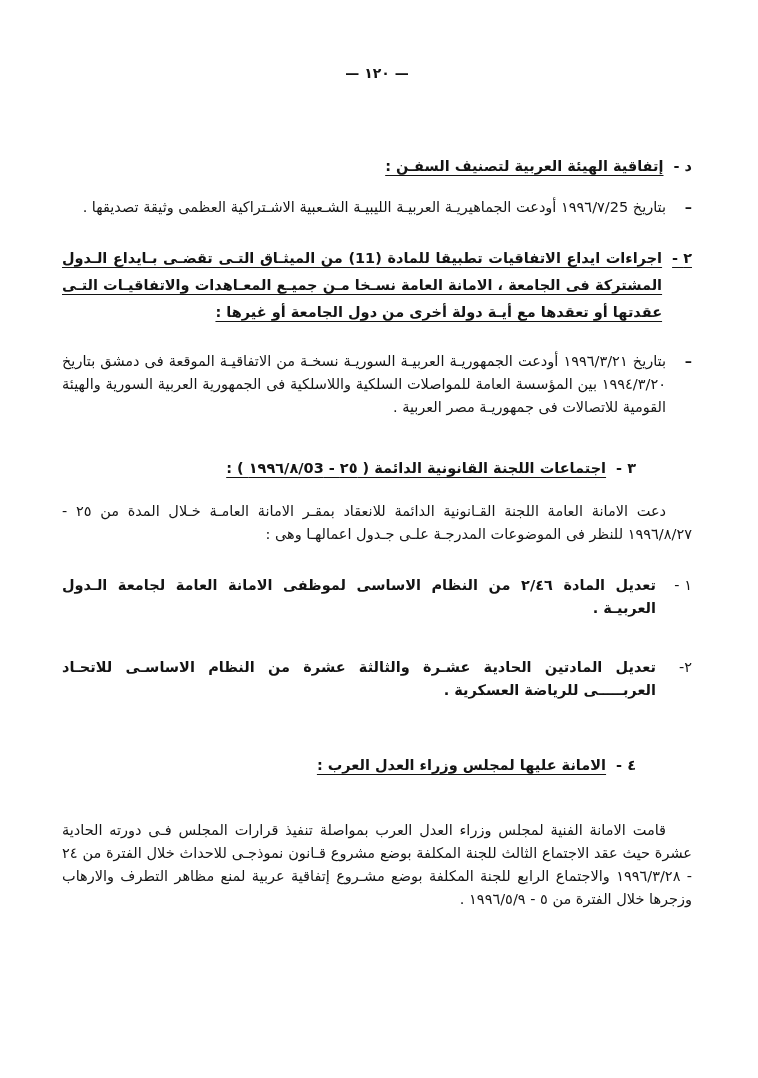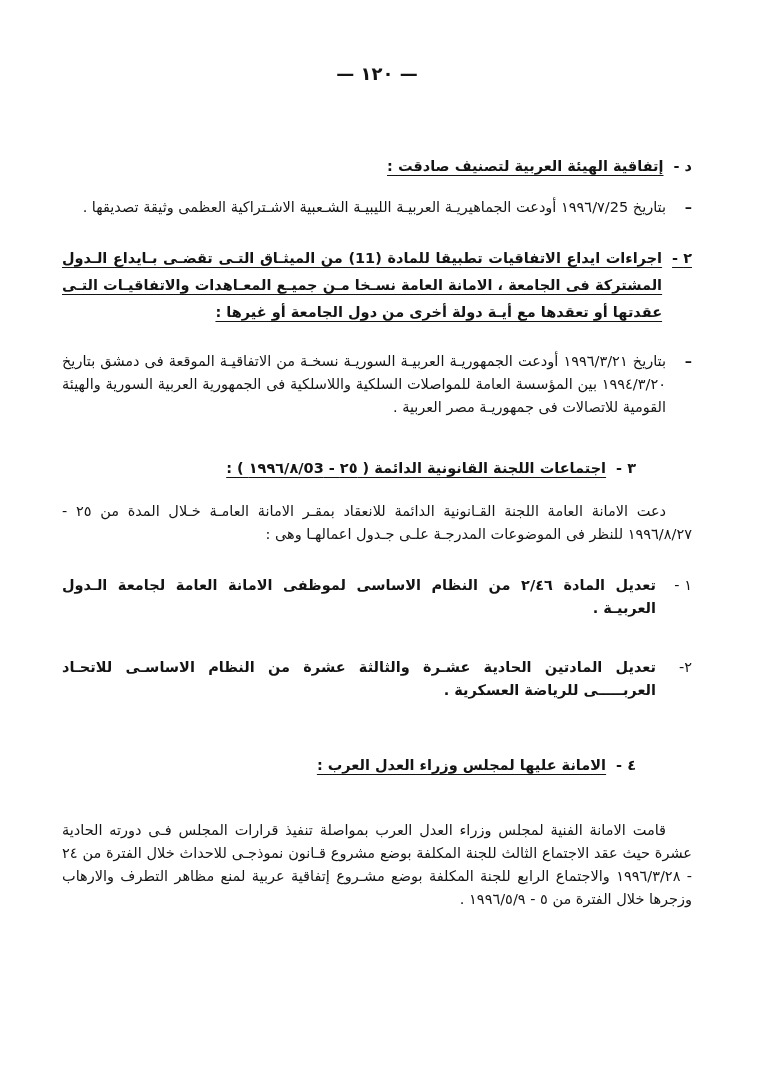--- a/index.html
+++ b/index.html
@@ -17,21 +17,21 @@
     padding: 62px 66px 0 62px;
     direction: rtl;
     font-family: "DejaVu Sans", sans-serif;
     color: #141414;
     font-size: 14.5px;
     line-height: 23px;
     overflow: hidden;
   }
   .page-number {
     text-align: center;
-    font-size: 18px;
+    font-size: 14px;
     font-weight: bold;
     letter-spacing: 1px;
     margin-bottom: 0;
   }
   section { display: block; }
   .row {
     display: flex;
     align-items: flex-start;
   }
   .sec-label {
@@ -90,21 +90,21 @@
 </head>
 <body>
 
 <div class="page">
 
   <div class="page-number">—  ١٢٠  —</div>
 
   <section id="sec-d">
     <div class="row heading-row">
       <span class="sec-label">د -</span>
-      <span class="sec-heading u">إتفاقية الهيئة العربية لتصنيف صادقت :</span>
+      <span class="sec-heading u">إتفاقية الهيئة العربية لتصنيف السفـن :</span>
     </div>
     <div class="bullet-row">
       <span class="bullet-dash">–</span>
       <div class="bullet-text">بتاريخ ١٩٩٦/٧/25 أودعت الجماهيريـة العربيـة الليبيـة الشـعبية الاشـتراكية العظمى وثيقة تصديقها .</div>
     </div>
   </section>
 
   <section id="sec-2">
     <div class="row heading-row">
       <span class="sec-label u">٢ -</span>

